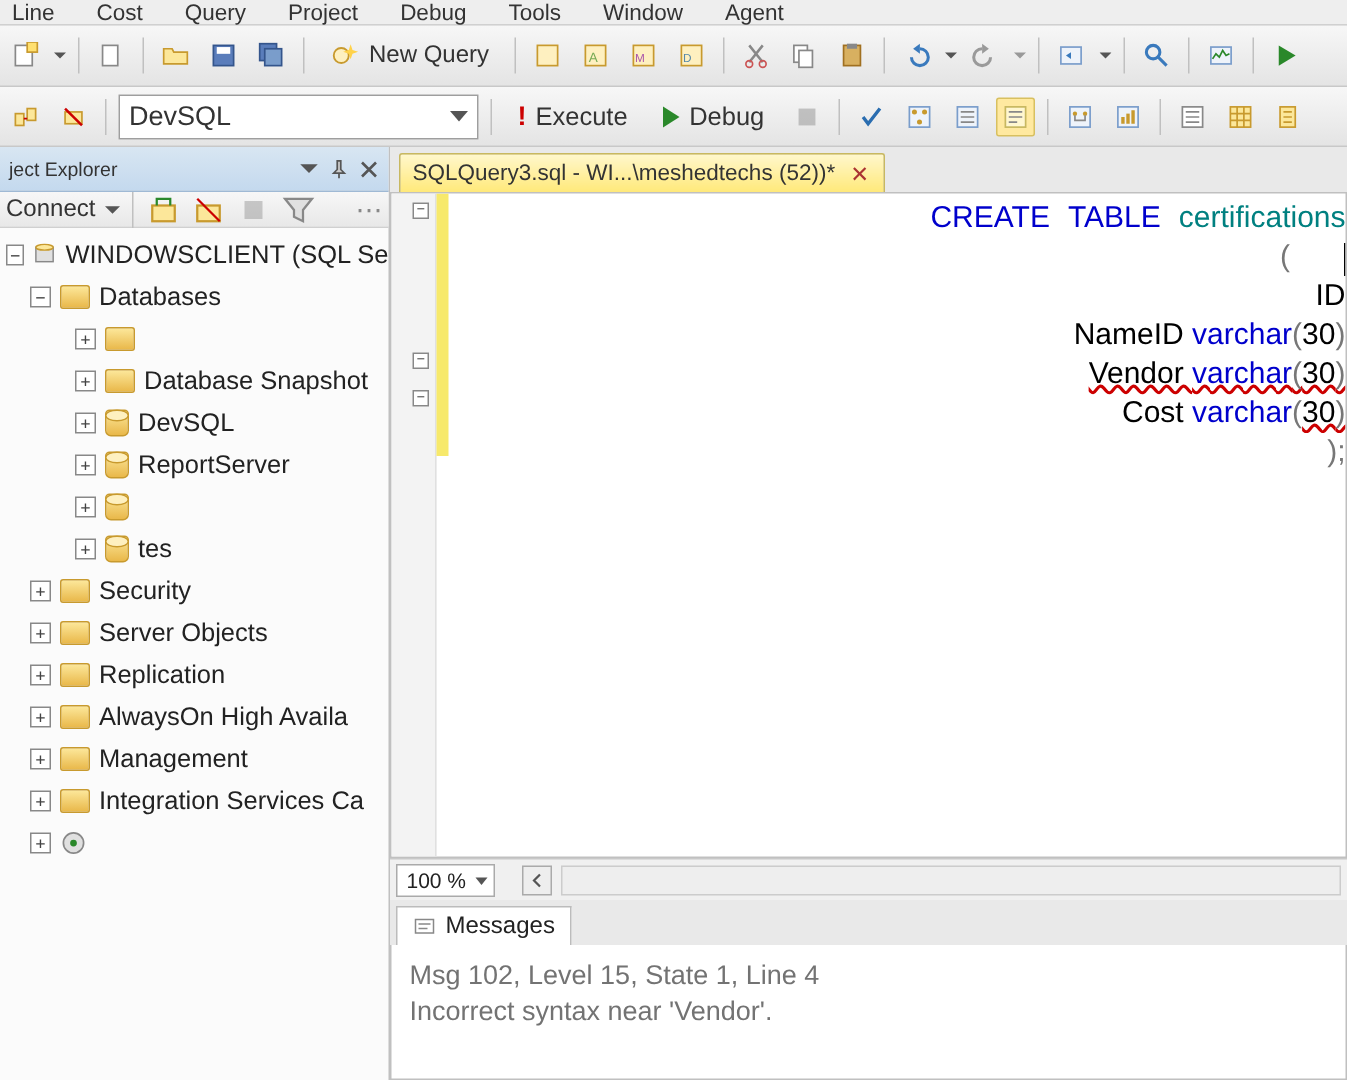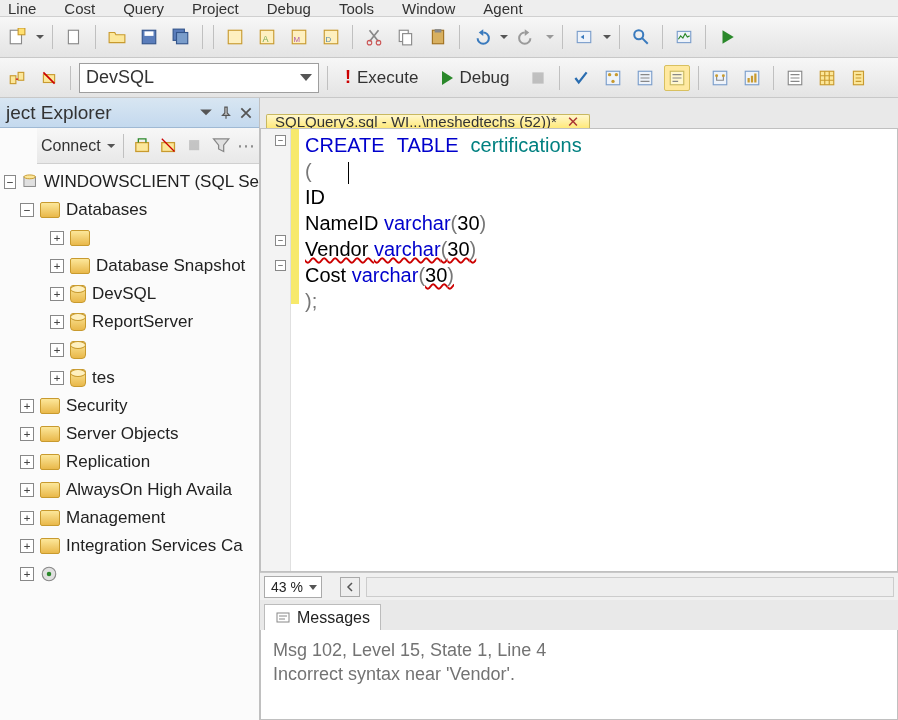--- a/index.html
+++ b/index.html
@@ -23,42 +23,42 @@
   .combo .triangle { width:0;height:0;border-left:6px solid transparent;border-right:6px solid transparent;border-top:7px solid #555;}
   .exec-btn { display:flex; align-items:center; gap:6px; height:28px; padding:0 8px; font-size:17px; color:#333; border:1px solid transparent; border-radius:2px;}
   .red-bang { color:#c00; font-weight:bold; font-size:18px;}
   .green-tri{ width:0;height:0;border-top:7px solid transparent;border-bottom:7px solid transparent;border-left:11px solid #2a882a;}
   
   
   .main { display:flex; height: calc(720px - 16px - 42px - 40px); }
   
   
   .oe { width: 260px; background: #fbfbfb; border-right: 1px solid #c0c0c0; display:flex; flex-direction:column;}
-  .oe-title { height: 30px; background: linear-gradient(#d8e6f2,#c4d9ee); display:flex; align-items:center; padding:0 6px; font-size:19px; color:#333; border-bottom:1px solid #9fb9d4;text-align:right;}
+  .oe-title { height: 30px; background: linear-gradient(#d8e6f2,#c4d9ee); display:flex; align-items:center; padding:0 6px; font-size:13px; color:#333; border-bottom:1px solid #9fb9d4;text-align:right;}
   .oe-title .spacer{flex:1;}
   .oe-title svg{width:14px;height:14px;}
-  .oe-toolbar { height: 36px; display:flex; align-items:center; gap:6px; padding:0 4px; background: linear-gradient(#f7f7f7,#e8e8e8); border-bottom:1px solid #d0d0d0; font-size:16px; color:#333;margin-left:37px;}
+  .oe-toolbar { height: 24px; display:flex; align-items:center; gap:6px; padding:0 4px; background: linear-gradient(#f7f7f7,#e8e8e8); border-bottom:1px solid #d0d0d0; font-size:16px; color:#333;}
   .oe-tree { flex:1; overflow:hidden; padding: 4px 0; font-size:17px; color:#222;}
   .tree-row { display:flex; align-items:center; height:28px; white-space:nowrap;}
   .exp { width:14px; height:14px; border:1px solid #888; background:#fff; display:flex; align-items:center; justify-content:center; font-size:11px; line-height:1; color:#444; margin-right:6px; font-family:monospace;}
   .icon-folder { width:20px; height:16px; background: linear-gradient(#fce79a,#e9b84a); border:1px solid #c89a2e; border-radius:2px; margin-right:6px;}
   .icon-db { width:16px; height:18px; background: linear-gradient(#fce79a,#e9b84a); border:1px solid #c89a2e; border-radius:3px 3px 4px 4px; margin-right:6px; position:relative;}
   .icon-db::before{content:"";position:absolute;top:-1px;left:-1px;right:-1px;height:6px;border:1px solid #c89a2e;border-radius:8px/4px;background:#fef0c0;}
   .icon-server { width:18px; height:18px; margin-right:6px; display:inline-block;}
   .icon-agent { width:18px; height:18px; margin-right:6px; display:inline-block;}
   
   
   .editor { flex:1; display:flex; flex-direction:column; background:#e9e9e9;}
   .tabstrip { height: 30px; display:flex; align-items:flex-end; padding: 6px 6px 0 6px; gap:2px;}
-  .tab { height:14px; display:flex; align-items:center; gap:8px; padding: 0 8px; background: linear-gradient(#fff7cc,#ffe97a); border:1px solid #c8b860; border-bottom:none; font-size:15px; color:#333; border-radius:2px 2px 0 0;}
+  .tab { height:26px; display:flex; align-items:center; gap:8px; padding: 0 8px; background: linear-gradient(#fff7cc,#ffe97a); border:1px solid #c8b860; border-bottom:none; font-size:15px; color:#333; border-radius:2px 2px 0 0;}
   .tab .close { color:#a33; font-size:15px; padding:0 2px;}
   .code-area { flex:1; background:#fff; border:1px solid #c0c0c0; margin:0 0 0 0; position:relative; overflow:hidden;}
   .gutter-strip{position:absolute;left:0;top:0;bottom:0;width:30px;background:#f3f3f3;border-right:1px solid #e0e0e0;}
   .yellow-strip{position:absolute;left:30px;top:0;width:8px;background:#f7e96b;}
-  .code { position:absolute; left:44px; top:4px; right:0; font-family: Consolas, "Courier New", monospace; font-size:20px; line-height:25px; white-space:pre;}
+  .code { position:absolute; left:44px; top:4px; right:0; font-family: Consolas, "Courier New", monospace; font-size:20px; line-height:25px; white-space:pre;text-align:right;}
   .kw-blue{color:#0000cc;}
   .kw-teal{color:#008080;}
   .txt{color:#000;}
   .gray{color:#777;}
   .red-squiggle{ text-decoration: underline wavy #cc0000; text-decoration-skip-ink: none;}
   .outline-box{position:absolute; width:11px;height:11px;border:1px solid #888;background:#fff;font-size:9px;line-height:9px;text-align:center;color:#555;font-family:monospace;}
   .cursor-caret{display:inline-block;width:1px;height:22px;background:#000;vertical-align:text-bottom;}
   
   .zoom-bar { height:28px; display:flex; align-items:center; background:#f0f0f0; border-top:1px solid #c8c8c8; padding:0 4px; gap:6px;}
   .zoom-combo{height:22px;border:1px solid #aaa;background:#fff;padding:0 18px 0 6px;font-size:14px;display:flex;align-items:center;position:relative;}
@@ -114,20 +114,27 @@
         <rect x="4" y="3" width="8" height="4" fill="#fff"></rect>
       </svg>
     </div>
   <div class="tbtn">
       <svg viewBox="0 0 16 16">
         <rect x="1" y="1" width="10" height="10" fill="#5a7dbb" stroke="#34558c"></rect>
         <rect x="4" y="4" width="10" height="10" fill="#7a9dcb" stroke="#34558c"></rect>
       </svg>
     </div>
   <div class="sep"></div>
+  <div class="newquery">
+    <svg width="20" height="20" viewBox="0 0 16 16">
+        <circle cx="6" cy="8" r="4" fill="#fef0c0" stroke="#c89a2e"></circle>
+        <path d="M11 2l1 3 3 1-3 1-1 3-1-3-3-1 3-1z" fill="#ffd24a"></path>
+      </svg>
+    <span>New Query</span>
+  </div>
   <div class="sep"></div>
   <div class="tbtn">
       <svg viewBox="0 0 16 16">
         <rect x="2" y="2" width="12" height="12" fill="#fef0c0" stroke="#c89a2e"></rect>
       </svg>
     </div>
   <div class="tbtn">
       <svg viewBox="0 0 16 16">
         <rect x="2" y="2" width="12" height="12" fill="#fef0c0" stroke="#c89a2e"></rect>
         <text x="4" y="12" font-size="8" fill="#7a5">A</text>
@@ -459,21 +466,21 @@
 <span class="gray">(</span>   <span class="cursor-caret"></span>
 <span class="txt">ID</span>
 <span class="txt">NameID </span><span class="kw-blue">varchar</span><span class="gray">(</span><span class="txt">30</span><span class="gray">)</span>
 <span class="txt red-squiggle">Vendor </span><span class="kw-blue red-squiggle">varchar</span><span class="gray red-squiggle">(</span><span class="txt red-squiggle">30</span><span class="gray red-squiggle">)</span>
 <span class="txt">Cost </span><span class="kw-blue">varchar</span><span class="gray">(</span><span class="txt red-squiggle">30</span><span class="gray red-squiggle">)</span>
 <span class="gray">);</span></div>
     </div>
 
     <div class="zoom-bar">
       <div class="zoom-combo">
-        <span>43 %</span>
+        <span>100 %</span>
       </div>
       <div style="width:6px"></div>
       <div class="hscroll-btn">
         <svg width="10" height="10" viewBox="0 0 10 10">
             <path d="M7 1L3 5l4 4" stroke="#555" fill="none" stroke-width="1.5"></path>
           </svg>
       </div>
       <div style="flex:1;height:20px;background:#eee;border:1px solid #ccc;"></div>
     </div>
 

